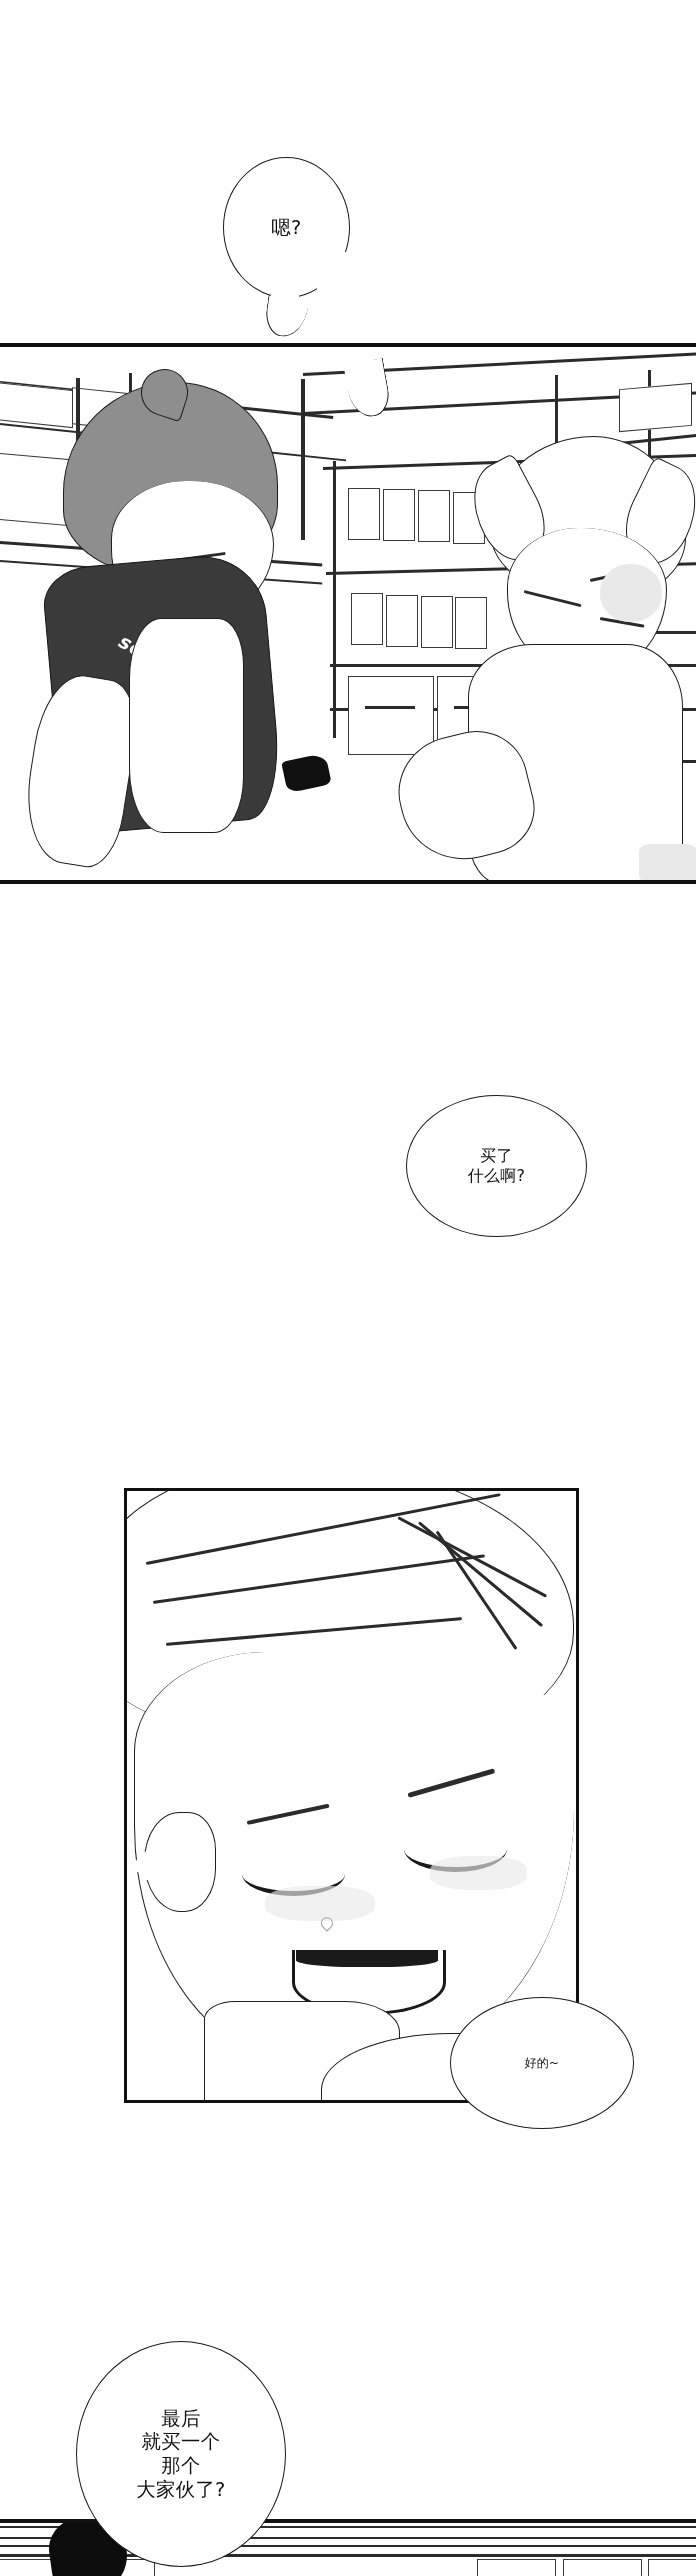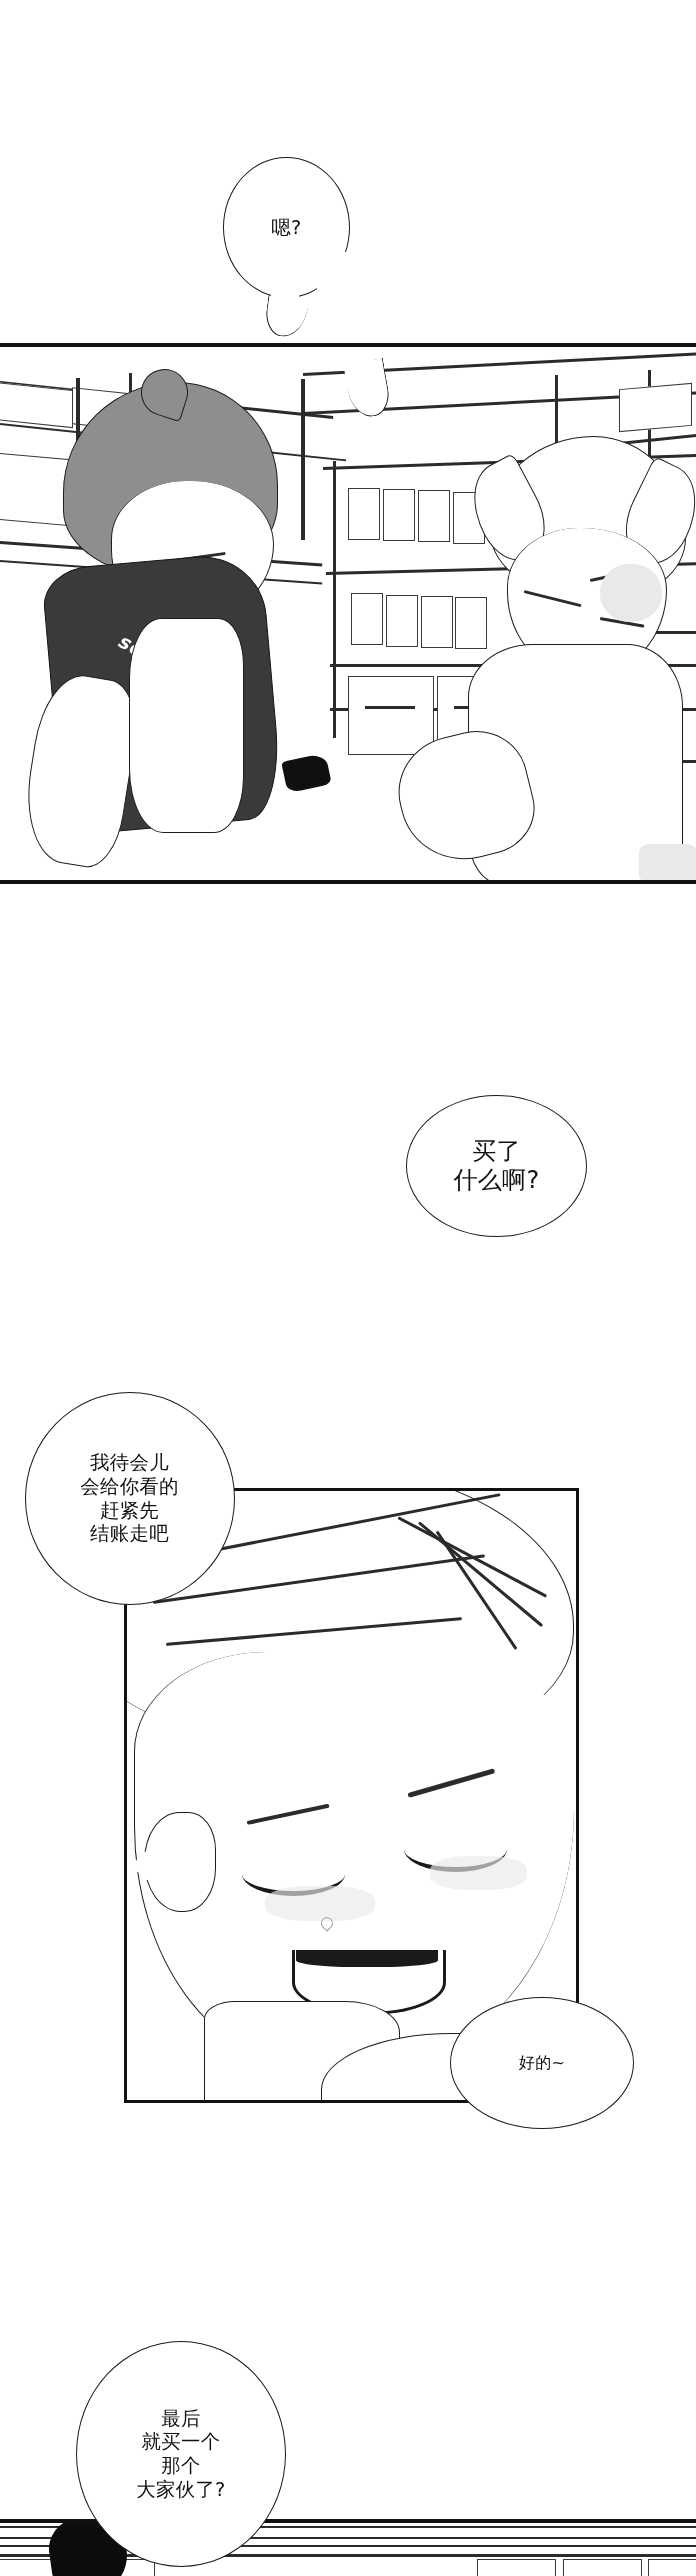--- a/index.html
+++ b/index.html
@@ -244,33 +244,27 @@
     <span class="txt" style="font-size:19.4px;">嗯?</span>
   </div>
 
   <div class="tail t2" style="left:348px;top:361px;"></div>
 
   <div class="mask" style="left:317px;top:252px;width:32px;height:45px;"></div>
   <div class="mask" style="left:271px;top:292px;width:28px;height:17px;"></div>
 
 
   <div class="bubble" id="b4" style="left:406px;top:1095px;width:181px;height:142px;">
-    <span class="txt" style="font-size:24px;">买了
+    <span class="txt" style="font-size:16px;">买了
 什么啊?</span>
   </div>
 
-  <div class="bubble" id="b5" style="left:24.5px;top:1392px;width:210px;height:213px;">
-    <span class="txt" style="font-size:19.4px;">我待会儿
-会给你看的
-赶紧先
-结账走吧</span>
-  </div>
 
   <div class="bubble" id="b6" style="left:450px;top:1997px;width:184px;height:132px;">
-    <span class="txt" style="font-size:16px;">好的~</span>
+    <span class="txt" style="font-size:12px;">好的~</span>
   </div>
 
   <div class="bubble" id="b7" style="left:76px;top:2341px;width:210px;height:226px;">
     <span class="txt" style="font-size:19.4px;">最后
 就买一个
 那个
 大家伙了?</span>
   </div>
 
 </div>

